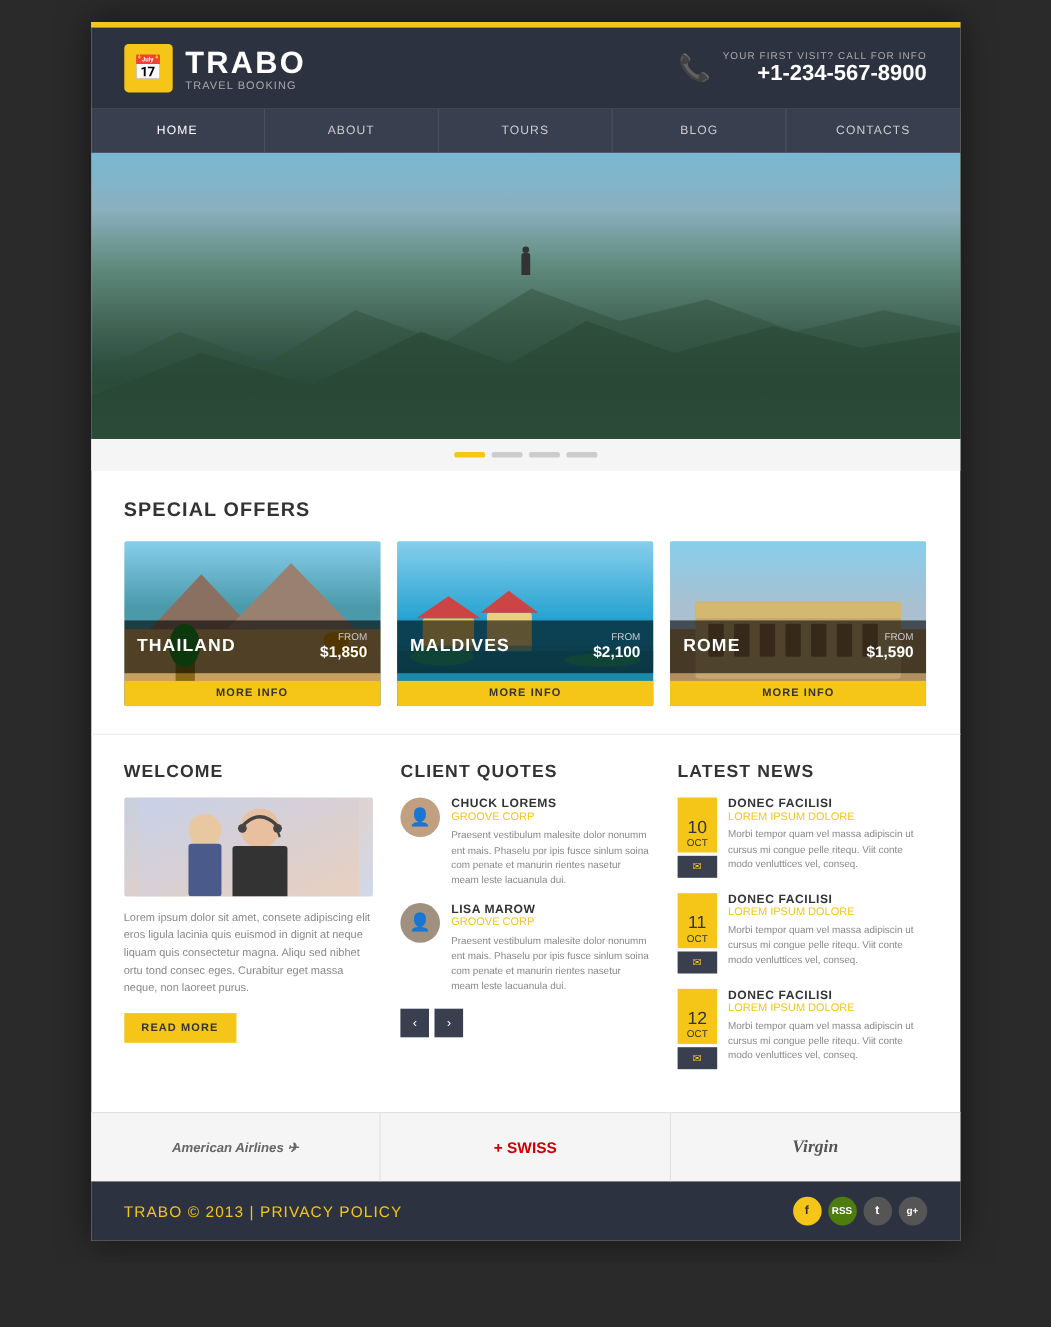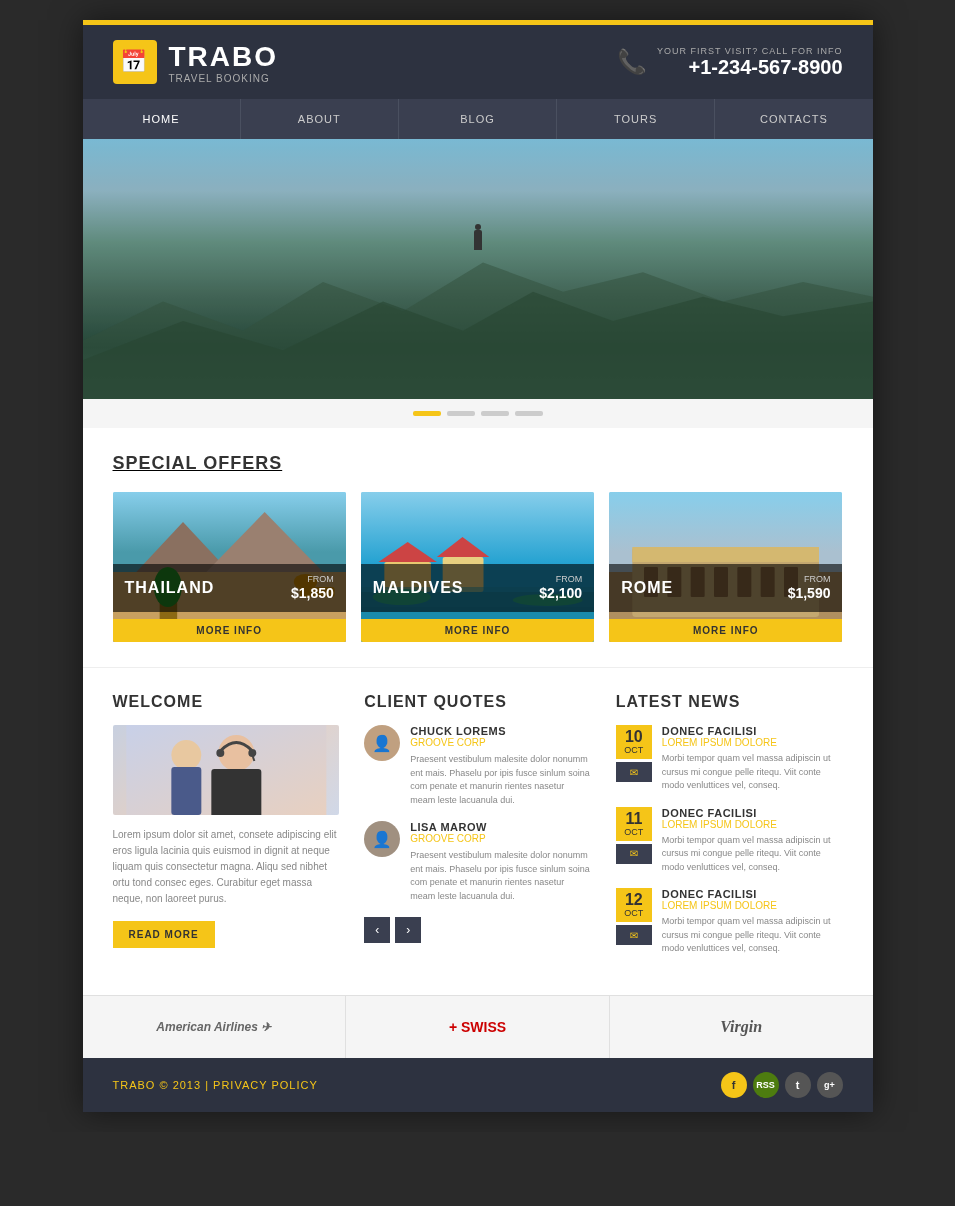--- a/index.html
+++ b/index.html
@@ -150,21 +150,20 @@
     .dot {
       width: 28px;
       height: 5px;
       border-radius: 2px;
       background: #ccc;
     }
     .dot.active { background: #f5c518; }
     
     .section {
       padding: 25px 30px;
-      text-decoration: underline;
     }
     .section-title {
       font-size: 18px;
       font-weight: bold;
       color: #333;
       letter-spacing: 1px;
       margin-bottom: 18px;
       text-transform: uppercase;
     }
     .offers-grid {
@@ -358,22 +357,23 @@
     .news-date-badge {
       background: #f5c518;
       color: #333;
       text-align: center;
       padding: 4px 8px;
       flex-shrink: 0;
       width: 36px;
     }
     .news-day {
       font-size: 16px;
-      font-weight: bold;
+      font-weight: normal;
       line-height: 1;
+      margin-top: 16px;
     }
     .news-month {
       font-size: 9px;
       text-transform: uppercase;
     }
     .news-icon-badge {
       background: #3a3f50;
       color: #f5c518;
       text-align: center;
       width: 36px;
@@ -426,21 +426,21 @@
     
     .footer {
       background: #2d3240;
       padding: 14px 30px;
       display: flex;
       align-items: center;
       justify-content: space-between;
     }
     .footer-copy {
       color: #888;
-      font-size: 11px;
+      font-size: 14px;
       text-transform: uppercase;
       letter-spacing: 1px;
     }
     .footer-copy span { color: #f5c518; }
     .footer-social {
       display: flex;
       gap: 6px;
     }
     .social-btn {
       width: 26px;
@@ -477,22 +477,22 @@
       <div class="contact-text">
         <div class="contact-label">YOUR FIRST VISIT? CALL FOR INFO</div>
         <div class="contact-number">+1-234-567-8900</div>
       </div>
     </div>
   </div>
 
   <nav class="nav">
     <div class="nav-item active">HOME</div>
     <div class="nav-item">ABOUT</div>
+    <div class="nav-item">TOURS</div>
     <div class="nav-item">BLOG</div>
-    <div class="nav-item">TOURS</div>
     <div class="nav-item">CONTACTS</div>
   </nav>
 
   <div class="hero">
     <div class="hero-mountains"></div>
     <div class="hero-overlay"></div>
     <div class="hero-figure"></div>
 
     <svg style="position:absolute;bottom:0;left:0;width:100%;height:60%;" viewBox="0 0 790 160" preserveAspectRatio="none">
       <polygon points="0,160 0,100 80,60 160,90 240,40 320,70 400,20 480,50 560,30 640,60 720,40 790,55 790,160" fill="rgba(50,80,60,0.5)"></polygon>

